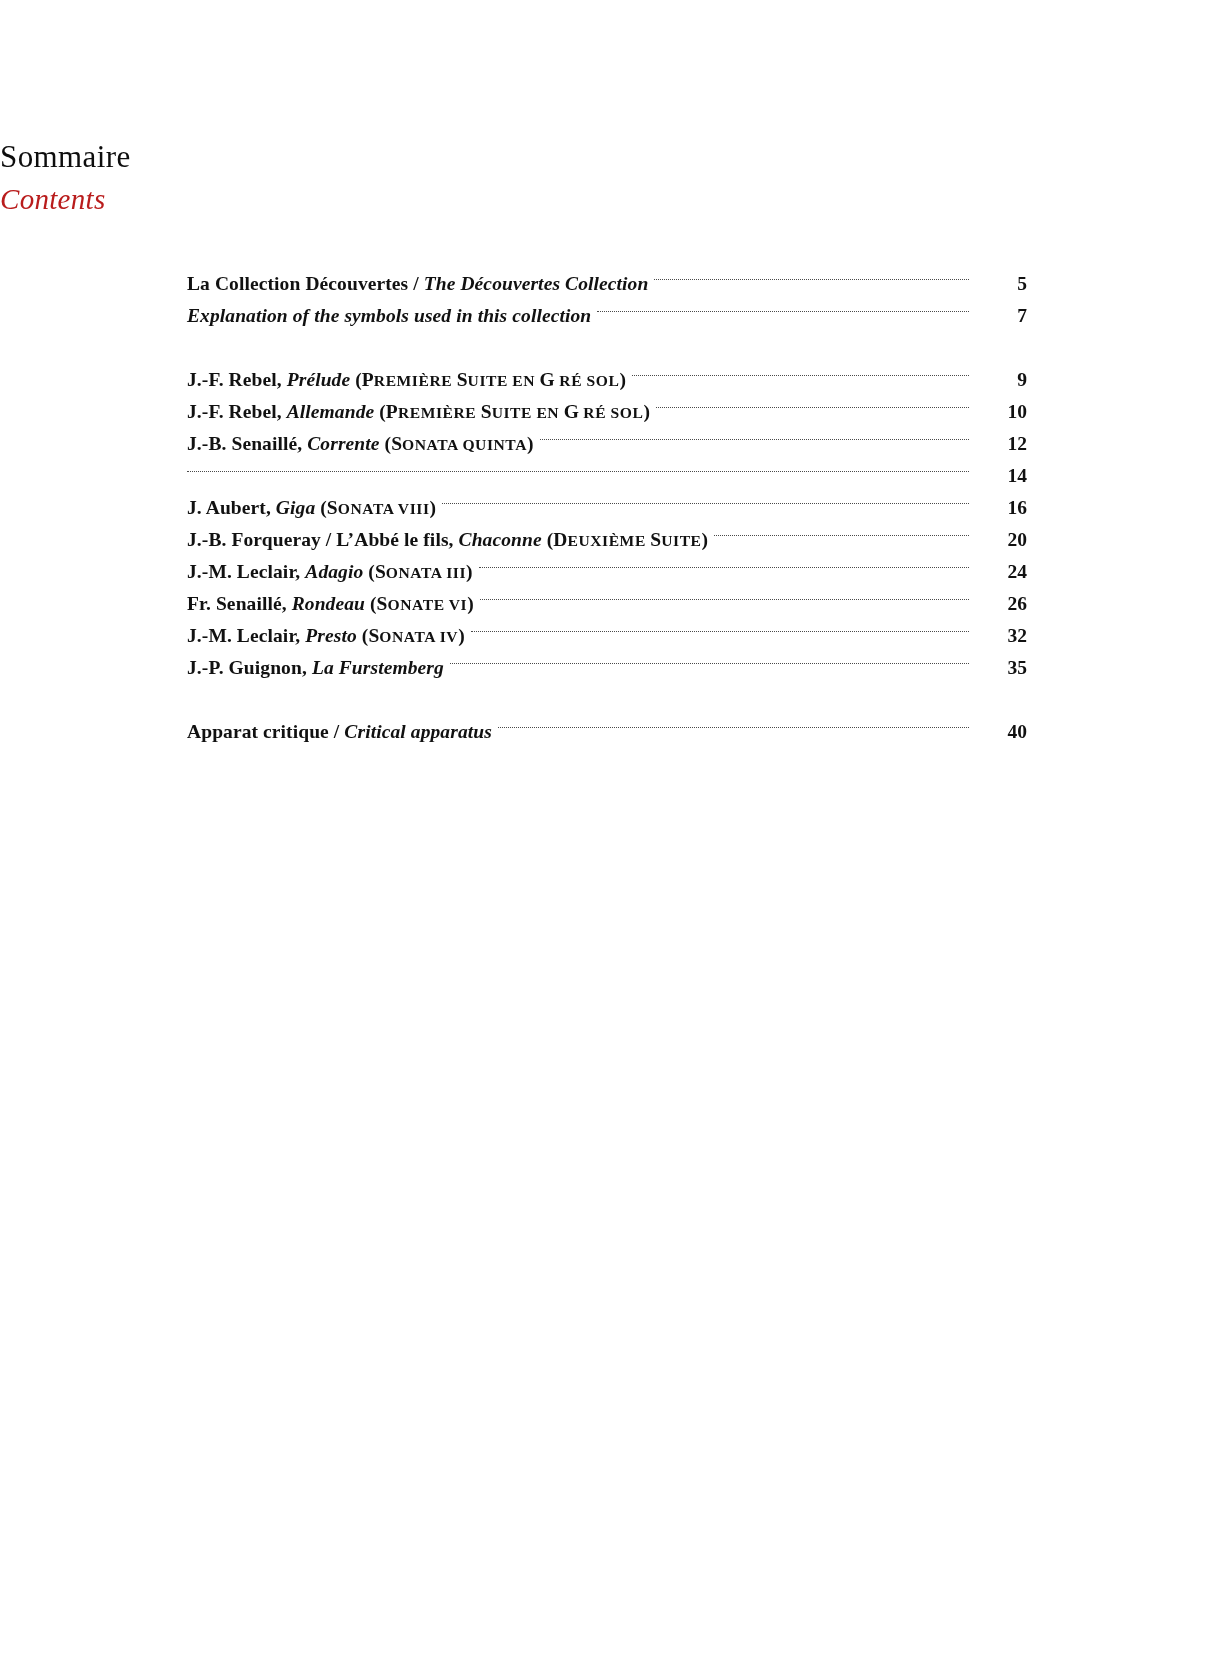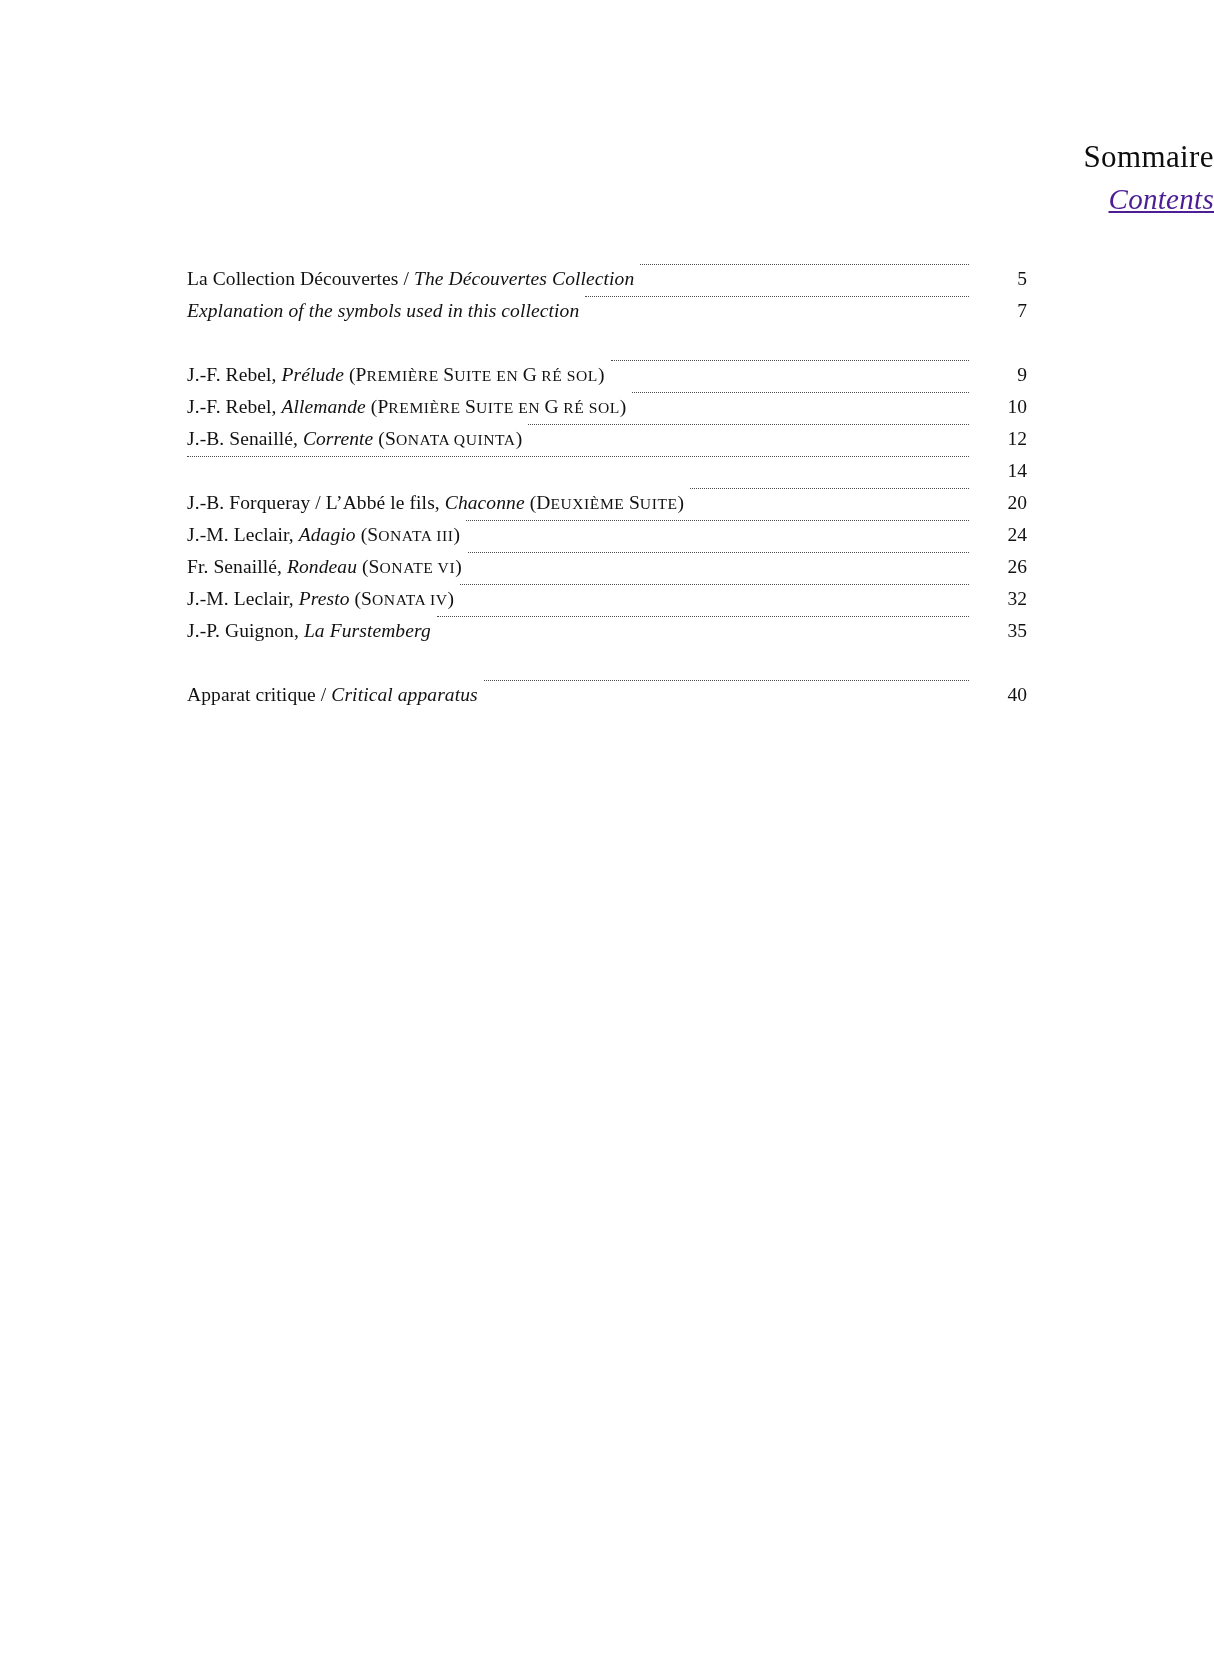--- a/index.html
+++ b/index.html
@@ -19,63 +19,63 @@
   .page {
     width: 1214px;
     height: 1673px;
     background: #ffffff;
     position: relative;
     box-sizing: border-box;
   }
 
   
   .heading {
-    text-align: right;
+    text-align: left;
     padding-top: 140px;
   }
   .heading .title-fr {
     font-size: 31px;
     letter-spacing: 0.4px;
     line-height: 1.1;
     font-weight: 400;
     color: #0d0d0d;
   }
   .heading .title-en {
     font-size: 29px;
     font-style: italic;
     letter-spacing: 0.3px;
     margin-top: 10px;
     line-height: 1.1;
     font-weight: 400;
-    color: #4c1d95;
-    text-decoration: underline;
+    color: #b91c1c;
   }
 
   
   .toc {
     margin: 0 auto;
     width: 840px;
     padding-top: 52px;
   }
 
   .toc-group {
     margin-bottom: 0;
   }
   .toc-group.gap-before {
     margin-top: 32px;
   }
 
   .toc-row {
     display: flex;
-    align-items: flex-start;
+    align-items: center;
     width: 100%;
     height: 32px;
     font-size: 19.5px;
     color: #111111;
     white-space: nowrap;
+    font-weight: bold;
   }
 
   .toc-label {
     flex: 0 0 auto;
     padding-right: 6px;
     letter-spacing: 0.1px;
   }
 
   .toc-leader {
     flex: 1 1 auto;
@@ -148,20 +148,25 @@
         <div class="toc-row">
           <span class="toc-label"><span>J.-B. Senaillé, </span><span class="it">Corrente</span><span> (</span><span>S</span><span class="scaps">onata quinta</span><span>)</span></span>
           <span class="toc-leader"></span>
           <span class="toc-page">12</span>
         </div>
         <div class="toc-row">
           <span class="toc-leader"></span>
           <span class="toc-page">14</span>
         </div>
         <div class="toc-row">
+          <span class="toc-label"><span>J. Aubert, </span><span class="it">Giga</span><span> (</span><span>S</span><span class="scaps">onata </span><span class="scaps">VIII</span><span>)</span></span>
+          <span class="toc-leader"></span>
+          <span class="toc-page">16</span>
+        </div>
+        <div class="toc-row">
           <span class="toc-label"><span>J.-B. Forqueray / L’Abbé le fils, </span><span class="it">Chaconne</span><span> (</span><span>D</span><span class="scaps">euxième </span><span>S</span><span class="scaps">uite</span><span>)</span></span>
           <span class="toc-leader"></span>
           <span class="toc-page">20</span>
         </div>
         <div class="toc-row">
           <span class="toc-label"><span>J.-M. Leclair, </span><span class="it">Adagio</span><span> (</span><span>S</span><span class="scaps">onata </span><span class="scaps">III</span><span>)</span></span>
           <span class="toc-leader"></span>
           <span class="toc-page">24</span>
         </div>
         <div class="toc-row">

